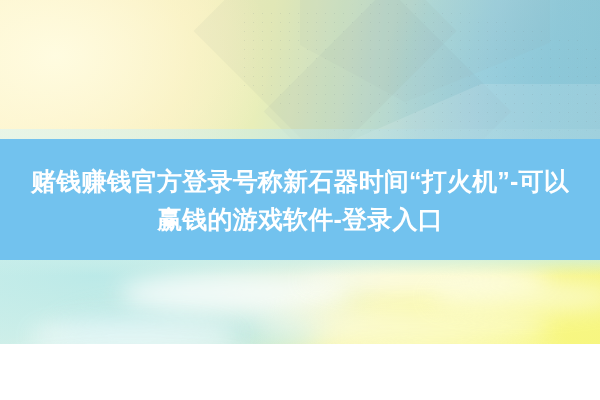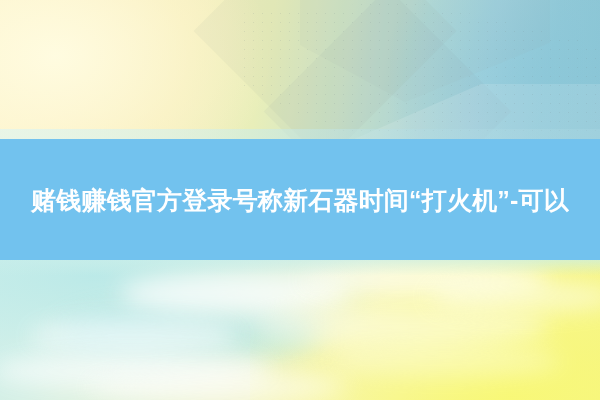--- a/index.html
+++ b/index.html
@@ -5,21 +5,21 @@
 <style>
   html, body {
     margin: 0;
     padding: 0;
     background: #ffffff;
   }
 
   #stage {
     position: relative;
     width: 600px;
-    height: 400px;
+    height: 344px;
     overflow: hidden;
     font-family: "Liberation Sans", "DejaVu Sans", sans-serif;
   }
 
   
   .top-band {
     position: absolute;
     left: 0;
     top: 0;
     width: 600px;
@@ -251,20 +251,21 @@
     <div class="diamond-a"></div>
     <div class="diamond-b"></div>
     <div class="wedge-upper"></div>
     <div class="wedge-lower"></div>
     <div class="band-dots"></div>
     <div class="band-streak"></div>
   </div>
 
   <div class="banner">
     <div class="banner-line">赌钱赚钱官方登录号称新石器时间“打火机”-可以</div>
+    <div class="banner-line">赢钱的游戏软件-登录入口</div>
   </div>
 
   <div class="sky">
     <div class="sky-mint"></div>
     <div class="sky-yellow"></div>
     <div class="sky-haze"></div>
     <div class="cloud c1"></div>
     <div class="cloud c2"></div>
     <div class="cloud c3"></div>
     <div class="cloud c4"></div>

